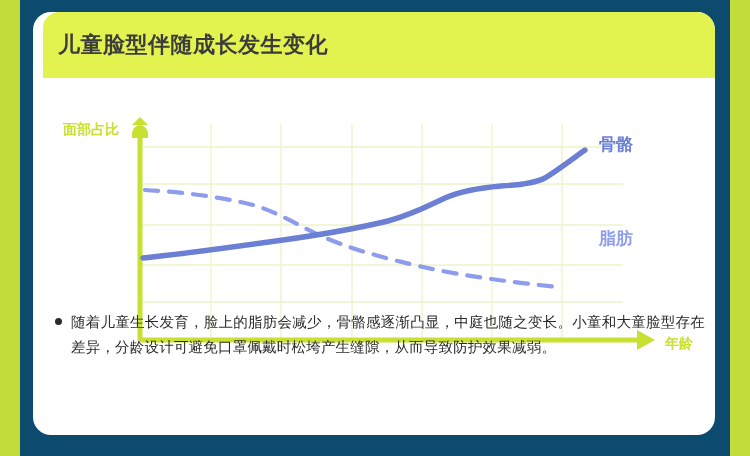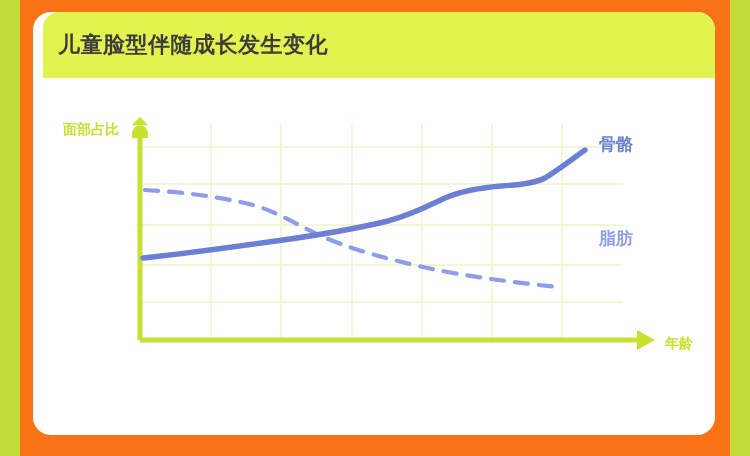--- a/index.html
+++ b/index.html
@@ -83,21 +83,21 @@
     line-height:25px;
     color:#2b2b2b;
     font-weight:500;
     text-align:justify;
     letter-spacing:0.2px;
   }
 </style>
 </head>
 <body>
 
-<div id="root" style="background: #f97316;">
+<div id="root" style="background: #0c4a6e;">
 
   <div class="rail left" style="background: rgb(194, 221, 58);"></div>
   <div class="rail right" style="background: rgb(194, 221, 58);"></div>
 
   <div class="card" style="background: rgb(255, 255, 255);">
 
     <div class="card-header" style="background: rgb(226, 242, 79);"></div>
     <div class="card-title" style="color: rgb(60, 60, 60);">儿童脸型伴随成长发生变化</div>
 
     <div class="chart-wrap">
@@ -146,15 +146,21 @@
         <text x="30" y="56" font-family="Liberation Sans, sans-serif" font-size="14" font-weight="700" fill="#c8e030">面部占比</text>
 
         <text x="632" y="270" font-family="Liberation Sans, sans-serif" font-size="14" font-weight="700" fill="#c8e030">年龄</text>
 
         <text x="566" y="72" font-family="Liberation Sans, sans-serif" font-size="17" font-weight="700" fill="#6b7fd4">骨骼</text>
 
         <text x="566" y="166" font-family="Liberation Sans, sans-serif" font-size="17" font-weight="700" fill="#8d9cec">脂肪</text>
       </svg>
     </div>
 
+    <div class="note">
+      <div class="note-row">
+        <span class="note-bullet"></span>
+        <span class="note-text">随着儿童生长发育，脸上的脂肪会减少，骨骼感逐渐凸显，中庭也随之变长。小童和大童脸型存在差异，分龄设计可避免口罩佩戴时松垮产生缝隙，从而导致防护效果减弱。</span>
+      </div>
+    </div>
 
   </div>
 </div>
 
 </body></html>

